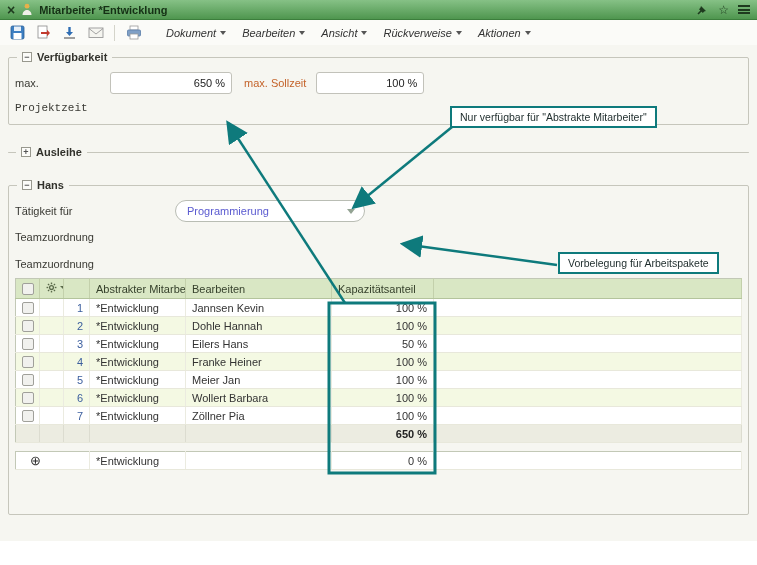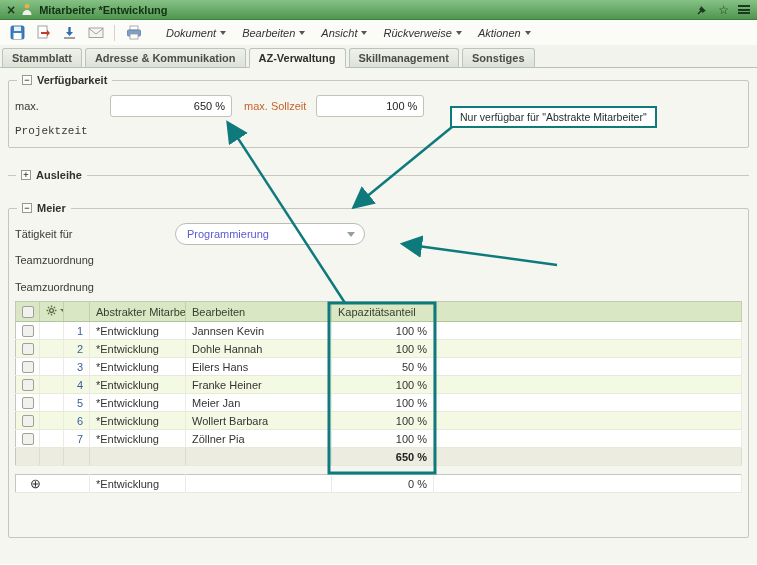--- a/index.html
+++ b/index.html
@@ -166,27 +166,20 @@
           <span>Rückverweise</span>
           <span class="caret"></span>
         </span>
       <span class="menu">
           <span>Aktionen</span>
           <span class="caret"></span>
         </span>
     </span>
   </div>
 
-  <div class="tabbar">
-    <span class="tab">Stammblatt</span>
-    <span class="tab">Adresse &amp; Kommunikation</span>
-    <span class="tab active">AZ-Verwaltung</span>
-    <span class="tab">Skillmanagement</span>
-    <span class="tab">Sonstiges</span>
-  </div>
 
   <div class="content">
 
     <div class="fieldset fs-verf">
       <div class="legend">
         <span class="expander">−</span>
         <span>Verfügbarkeit</span>
       </div>
       <div class="form-row">
         <label class="lbl w95">max.</label>
@@ -202,21 +195,21 @@
     <div class="fieldset collapsed fs-ausleihe">
       <div class="legend">
         <span class="expander">+</span>
         <span>Ausleihe</span>
       </div>
     </div>
 
     <div class="fieldset fs-team">
       <div class="legend">
         <span class="expander">−</span>
-        <span>Meier</span>
+        <span>Hans</span>
       </div>
 
       <div class="form-row">
         <label class="lbl w160">Tätigkeit für</label>
         <div class="select">
           <span class="select-text">Programmierung</span>
           <span class="select-arrow"></span>
         </div>
       </div>
       <div class="lbl-row">Teamzuordnung</div>
@@ -372,14 +365,15 @@
       <marker id="ah" viewBox="0 0 10 10" refX="8.5" refY="5" markerWidth="9" markerHeight="9" orient="auto">
         <path d="M0,0 L10,5 L0,10 z" fill="#0e7a7c"></path>
       </marker>
     </defs>
     <rect x="329" y="303" width="106" height="170" fill="none" stroke="#0e7a7c" stroke-width="3"></rect>
     <line x1="345" y1="303" x2="228" y2="123" stroke="#0e7a7c" stroke-width="2.5" marker-end="url(#ah)"></line>
     <line x1="452" y1="127" x2="354" y2="207" stroke="#0e7a7c" stroke-width="2.5" marker-end="url(#ah)"></line>
     <line x1="557" y1="265" x2="403" y2="244" stroke="#0e7a7c" stroke-width="2.5" marker-end="url(#ah)"></line>
   </svg>
   <div class="note note1">Nur verfügbar für "Abstrakte Mitarbeiter"</div>
+  <div class="note note2">Vorbelegung für Arbeitspakete</div>
 
 </div>
 
 </body></html>

